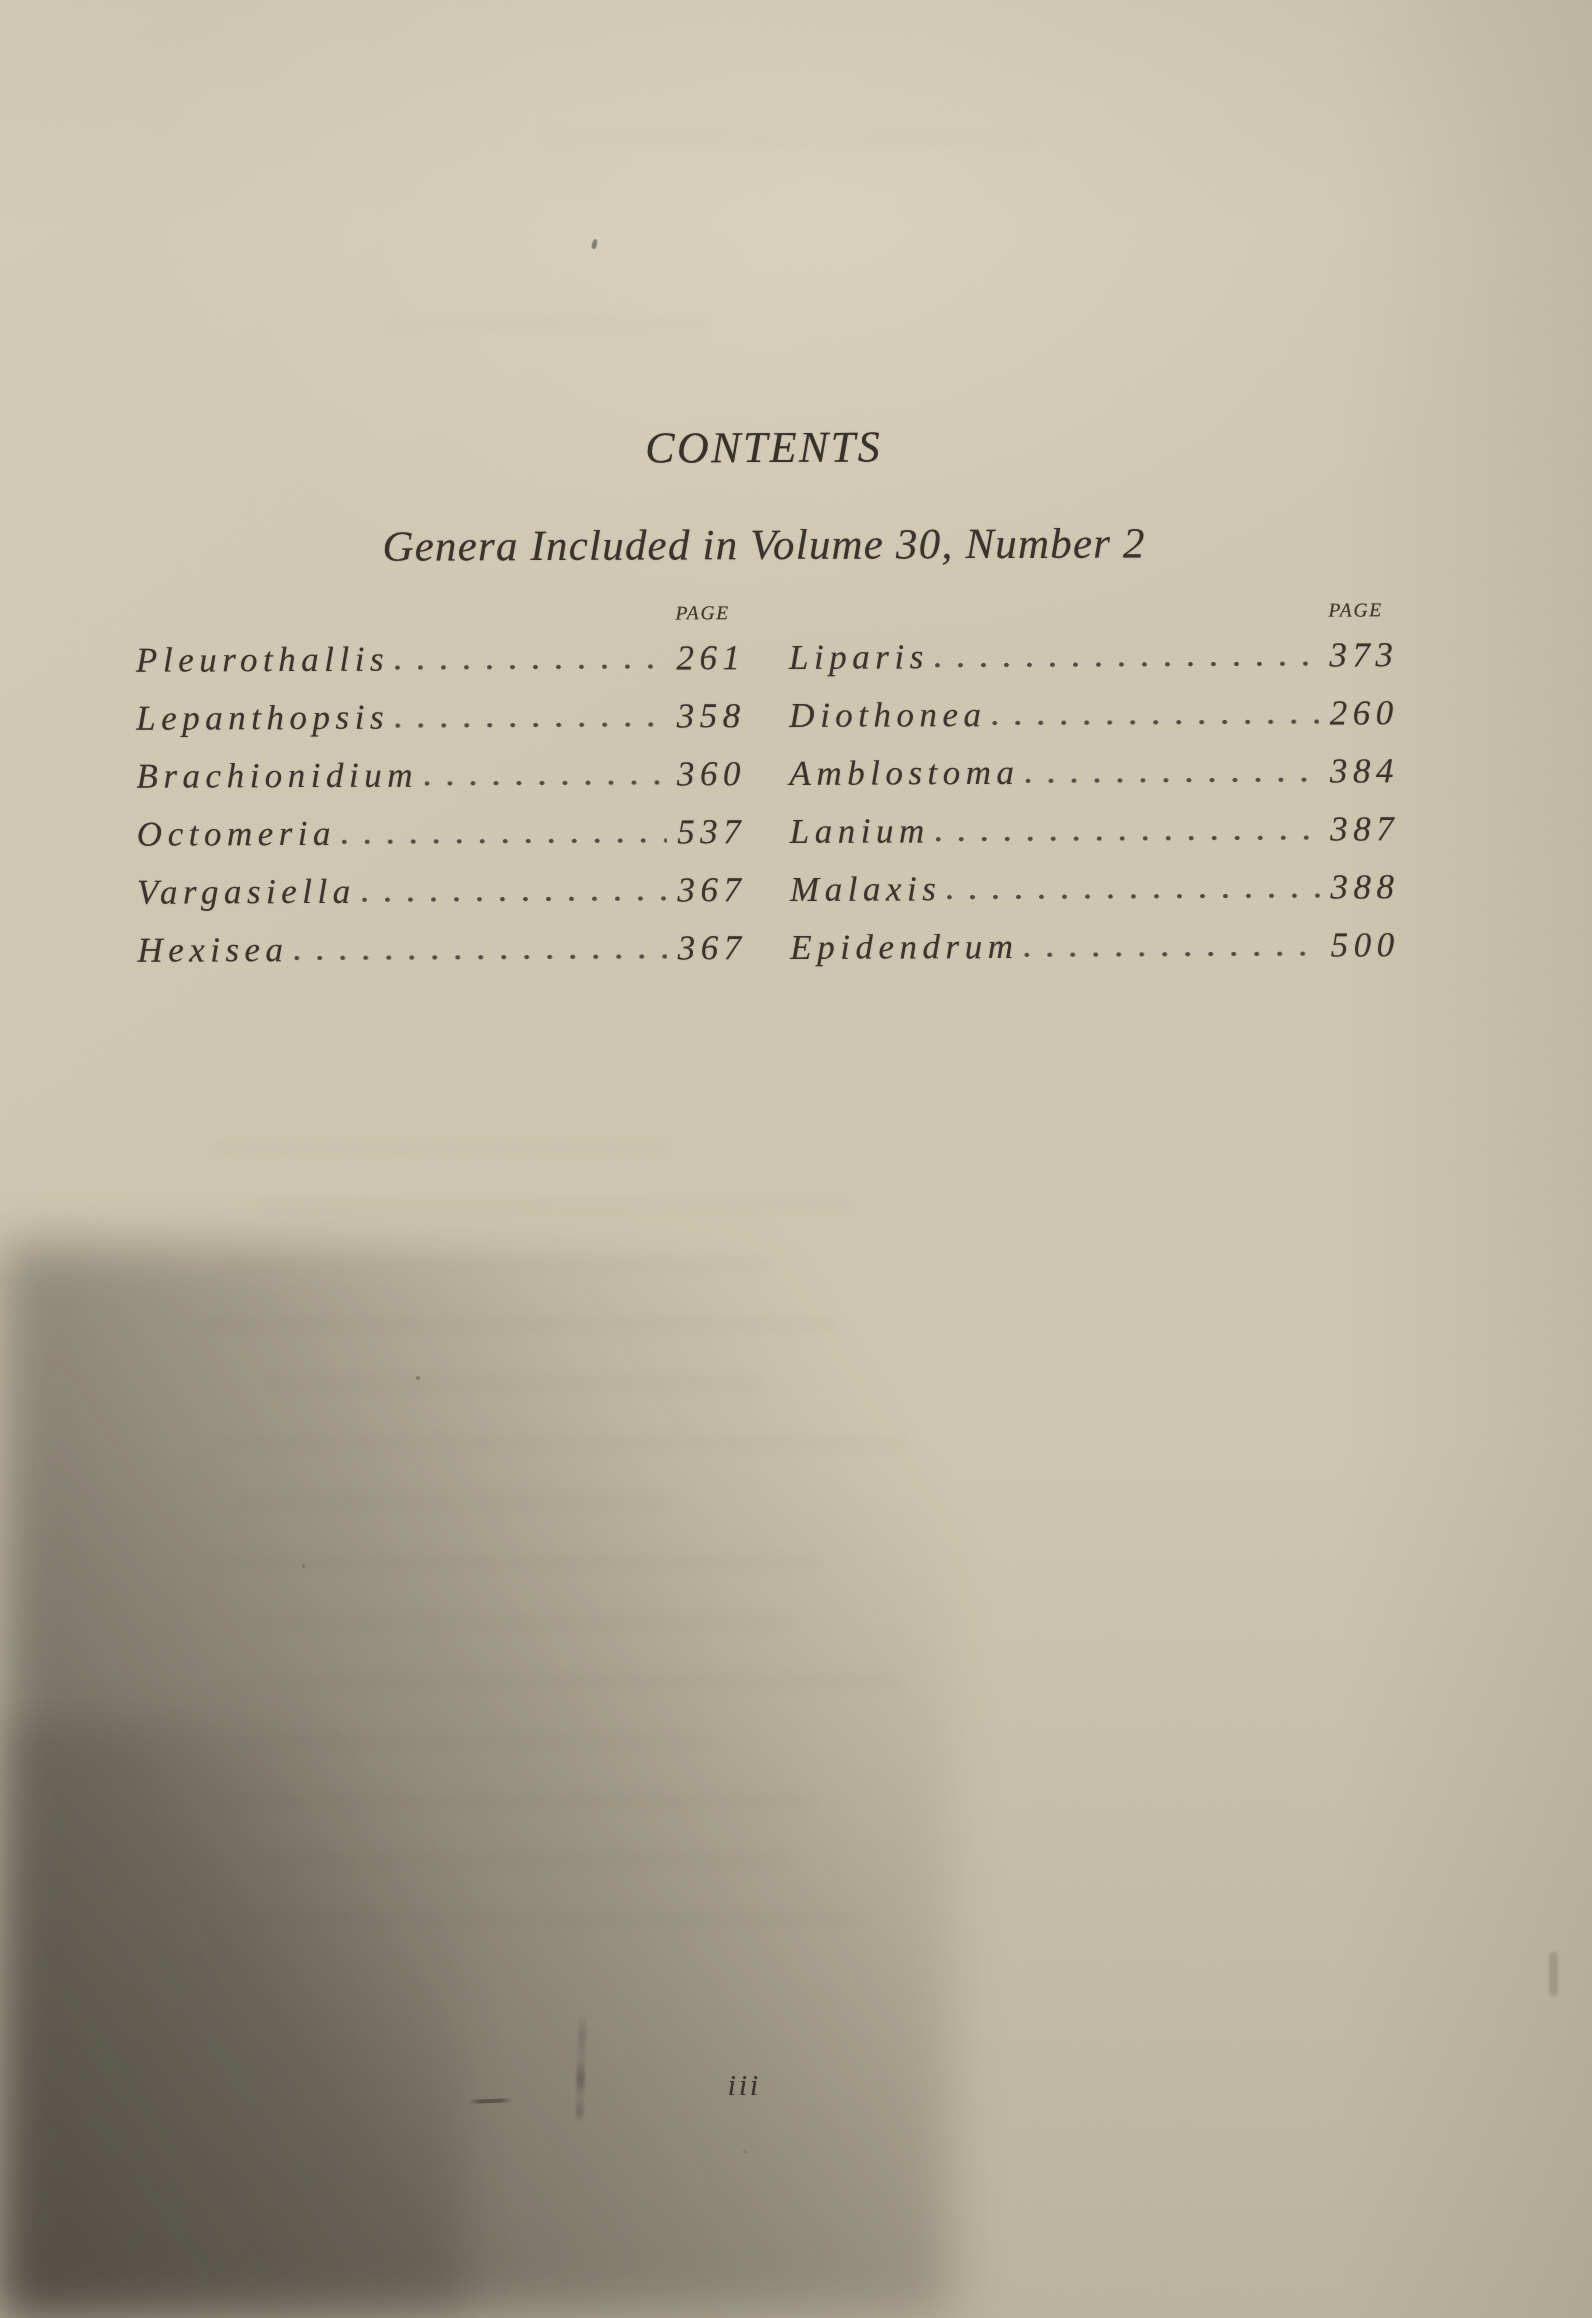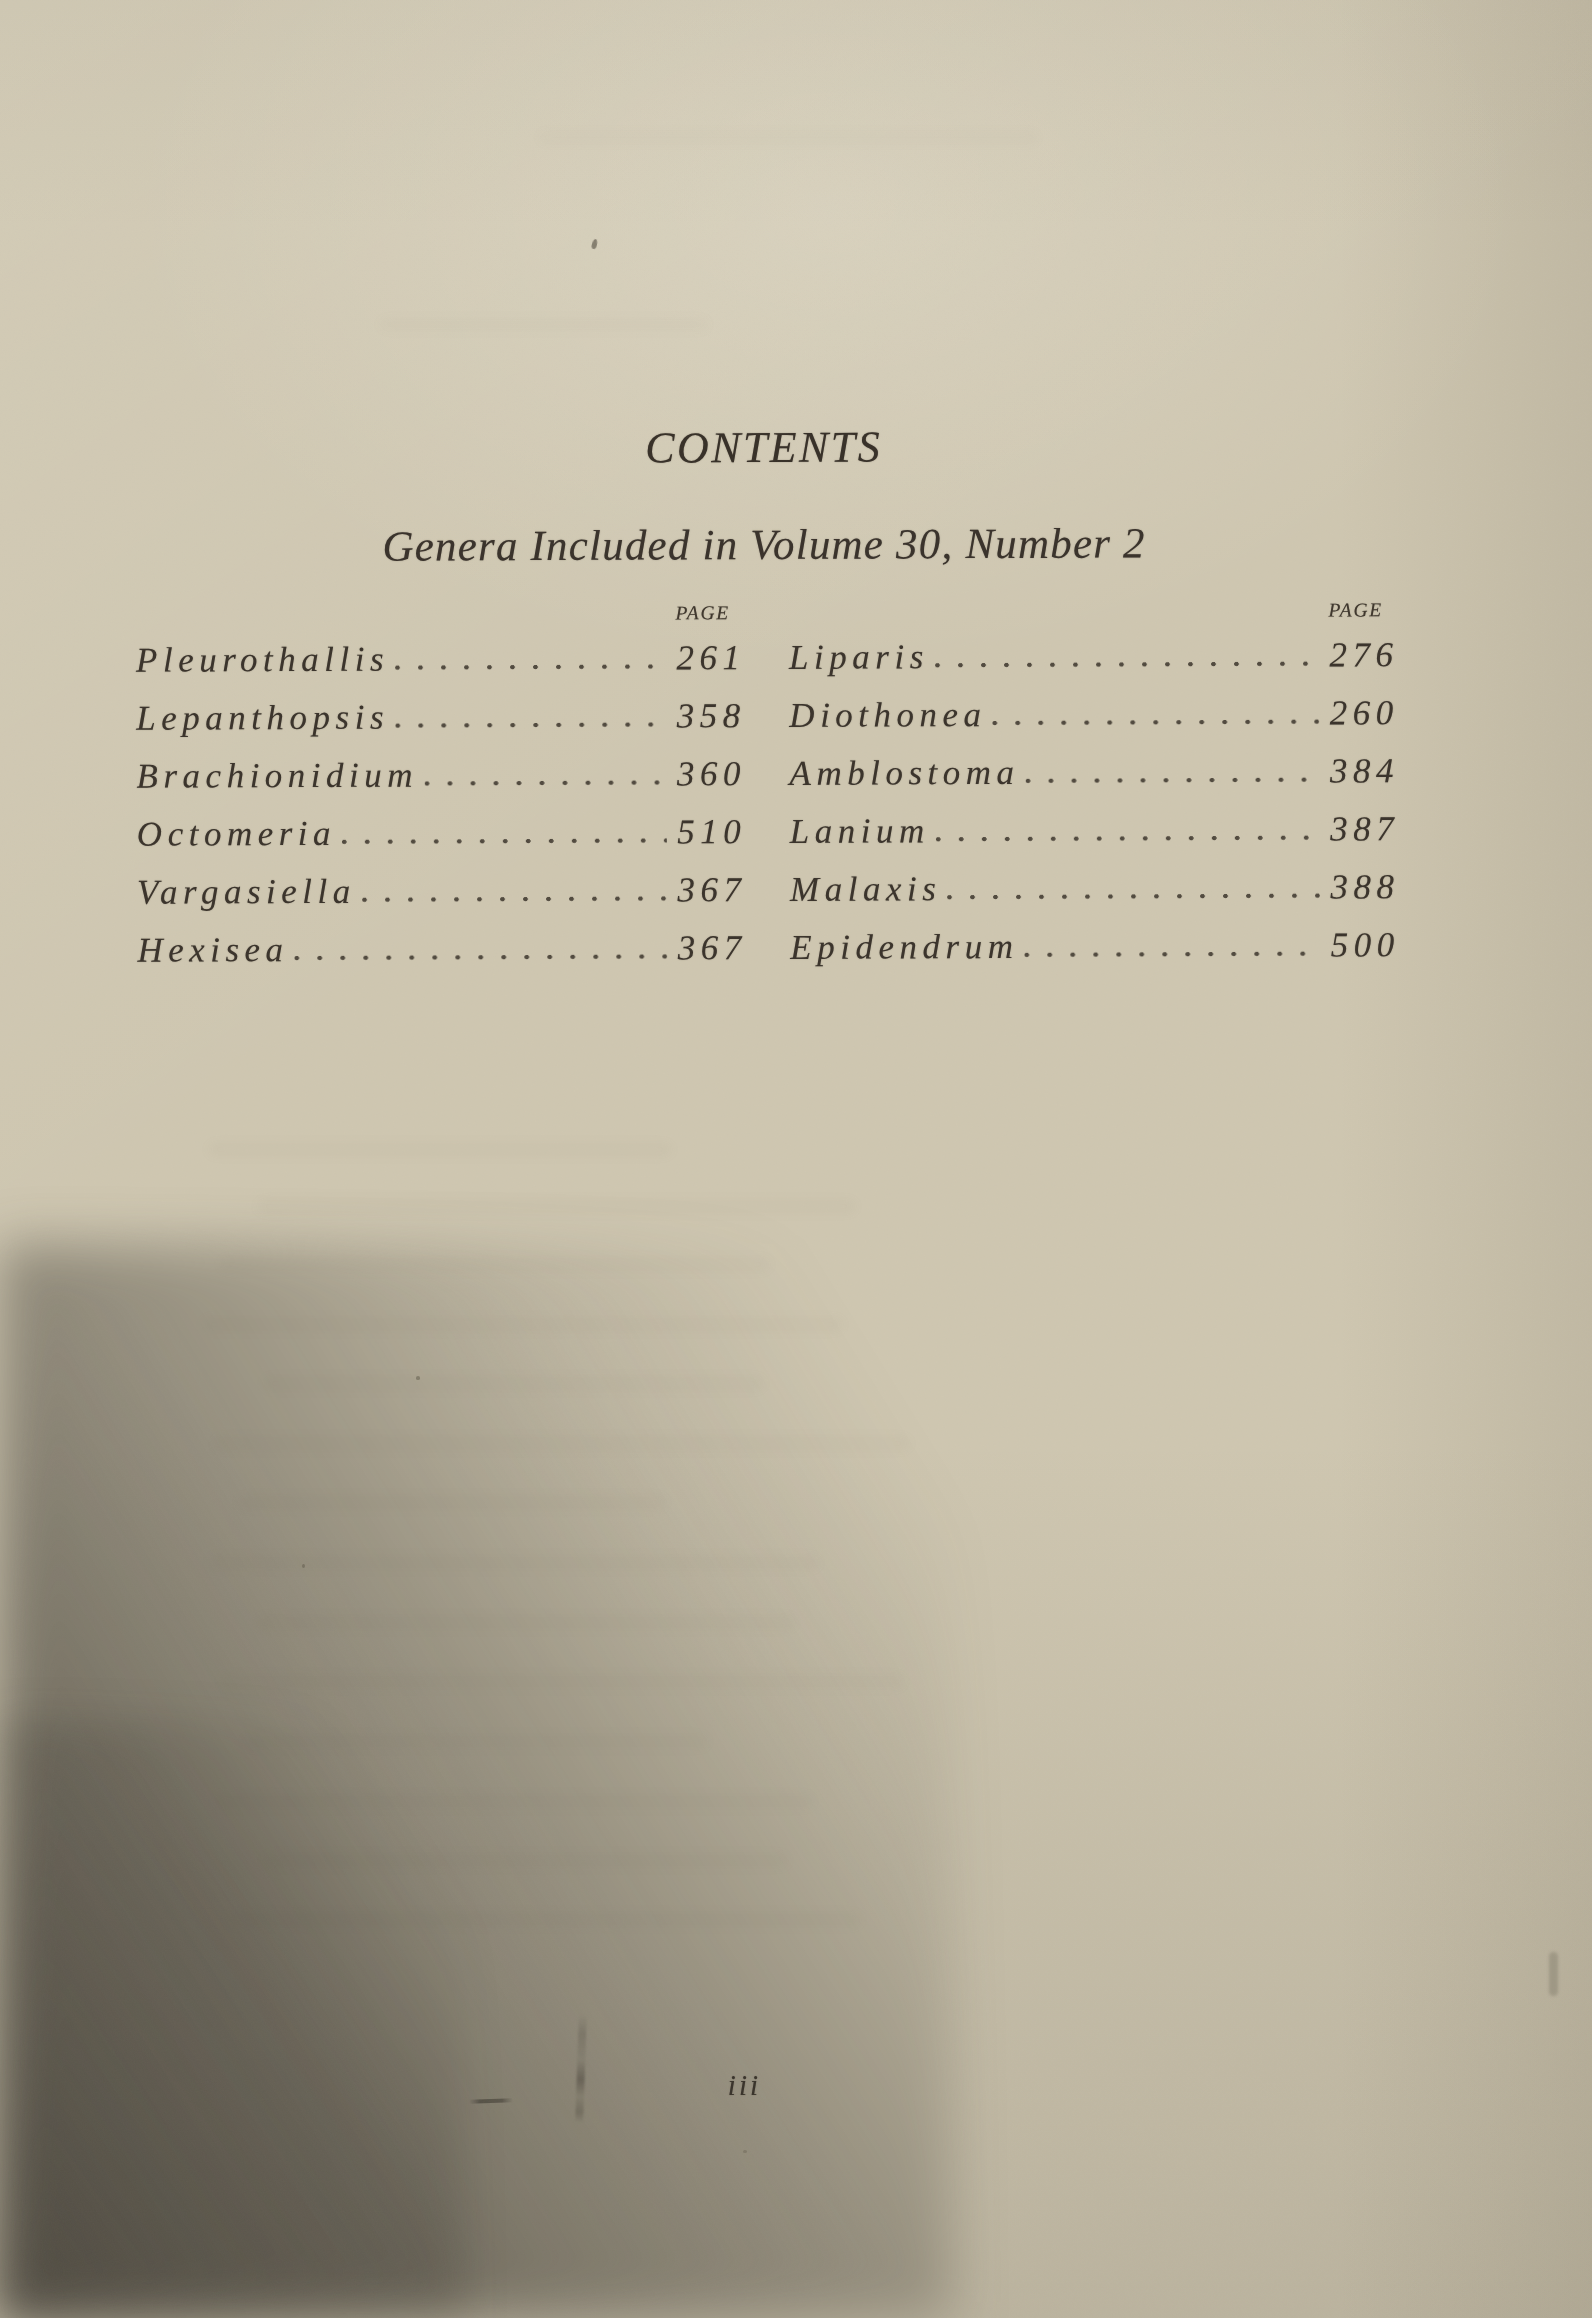--- a/index.html
+++ b/index.html
@@ -172,41 +172,41 @@
               <span class="num">358</span>
             </div>
             <div class="row">
               <span class="name">Brachionidium</span>
               <span class="leader"></span>
               <span class="num">360</span>
             </div>
             <div class="row">
               <span class="name">Octomeria</span>
               <span class="leader"></span>
-              <span class="num">510</span>
+              <span class="num">537</span>
             </div>
             <div class="row">
               <span class="name">Vargasiella</span>
               <span class="leader"></span>
               <span class="num">367</span>
             </div>
             <div class="row">
               <span class="name">Hexisea</span>
               <span class="leader"></span>
               <span class="num">367</span>
             </div>
           </div>
       </div>
       <div class="col">
         <div class="page-label">PAGE</div>
         <div class="rows" id="col-right">
             <div class="row">
               <span class="name">Liparis</span>
               <span class="leader"></span>
-              <span class="num">276</span>
+              <span class="num">373</span>
             </div>
             <div class="row">
               <span class="name">Diothonea</span>
               <span class="leader"></span>
               <span class="num">260</span>
             </div>
             <div class="row">
               <span class="name">Amblostoma</span>
               <span class="leader"></span>
               <span class="num">384</span>

